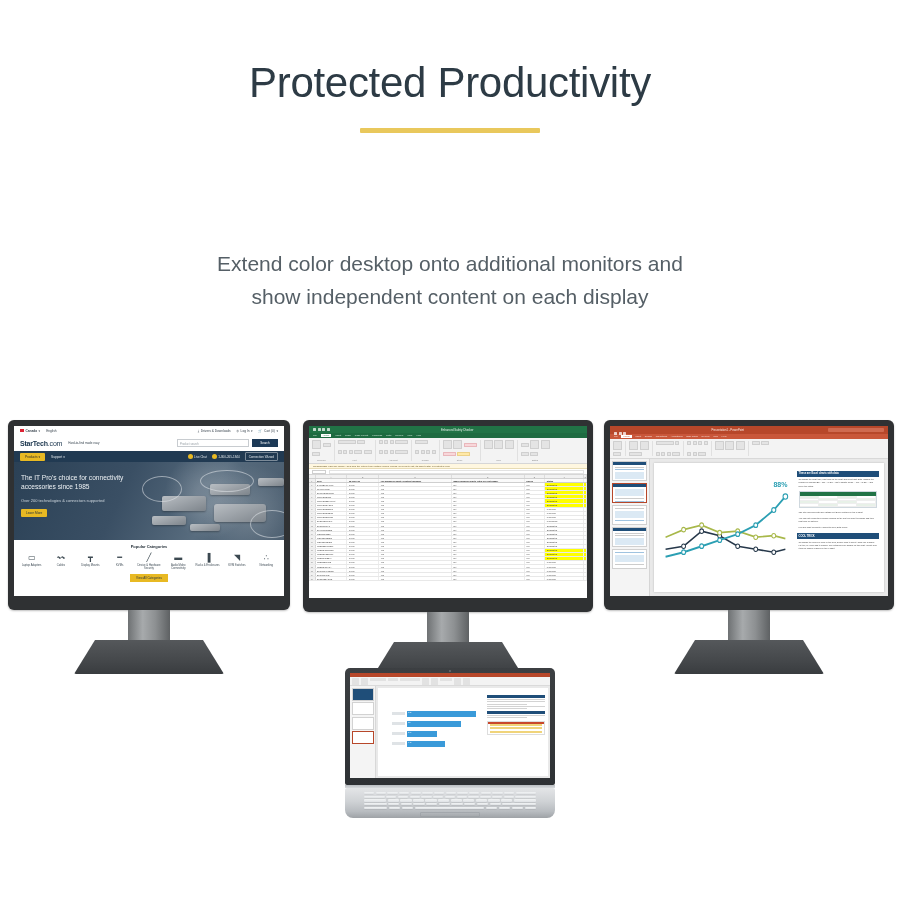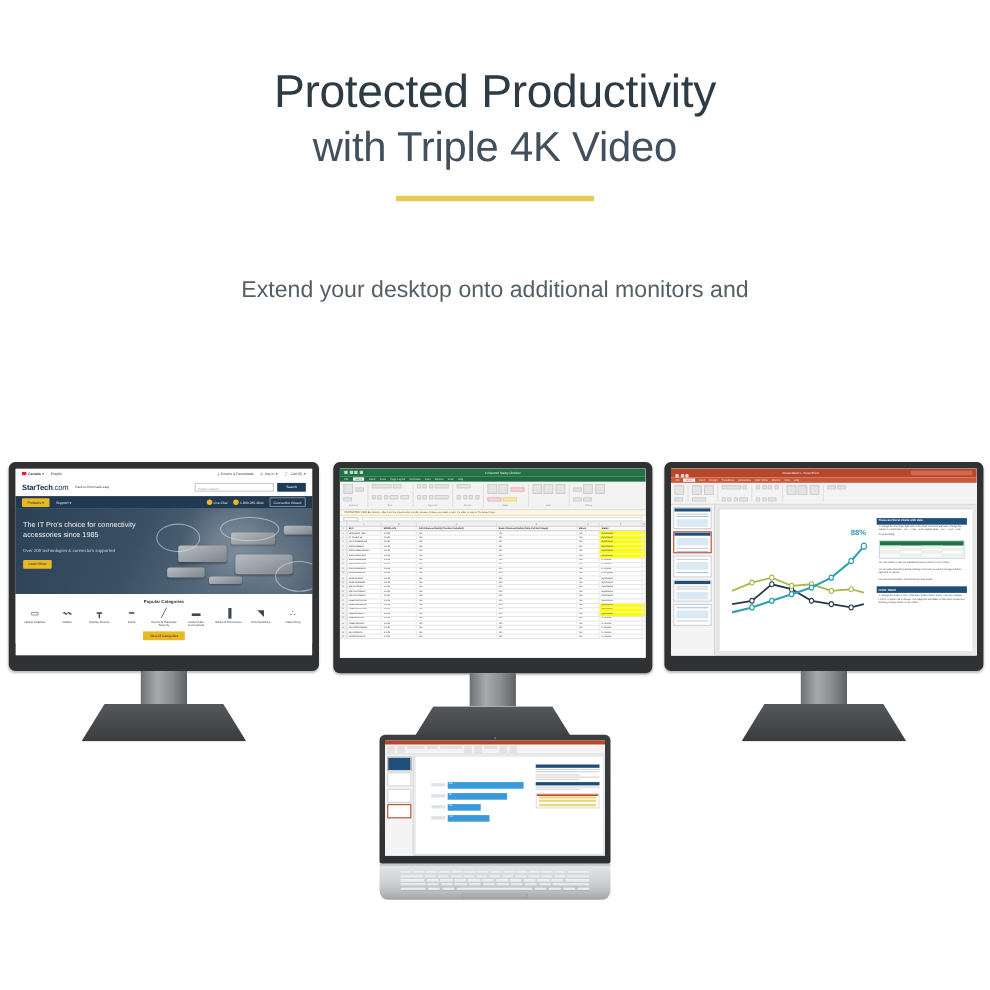--- a/index.html
+++ b/index.html
@@ -226,26 +226,26 @@
       linear-gradient(180deg,#c8472b 0 16%, #fff 16% 100%); border:1px solid #ddd; }
   .lp-img .gr { height:2px; background:#f0d47a; margin:1.5px 2px; }
 </style>
 </head>
 <body>
 
 <div class="page">
 
   <div class="headline">
     <div class="line1">Protected Productivity</div>
-    <div class="line2">with Triple 4K Video</div>
     <div class="accent-rule"></div>
   </div>
 
   <div class="subhead">
-    <div>Extend your desktop onto additional monitors and</div>
+    <div>Extend color desktop onto additional monitors and</div>
+    <div>show independent content on each display</div>
   </div>
 
   <div class="monitor" style="left:8px; top:420px; width:282px;">
     <div class="mon-frame">
       <div class="mon-screen" style="height:170px;">
 
         <div class="web">
           <div class="web-utility">
             <span class="uitem">
               <i class="flagdot"></i>

